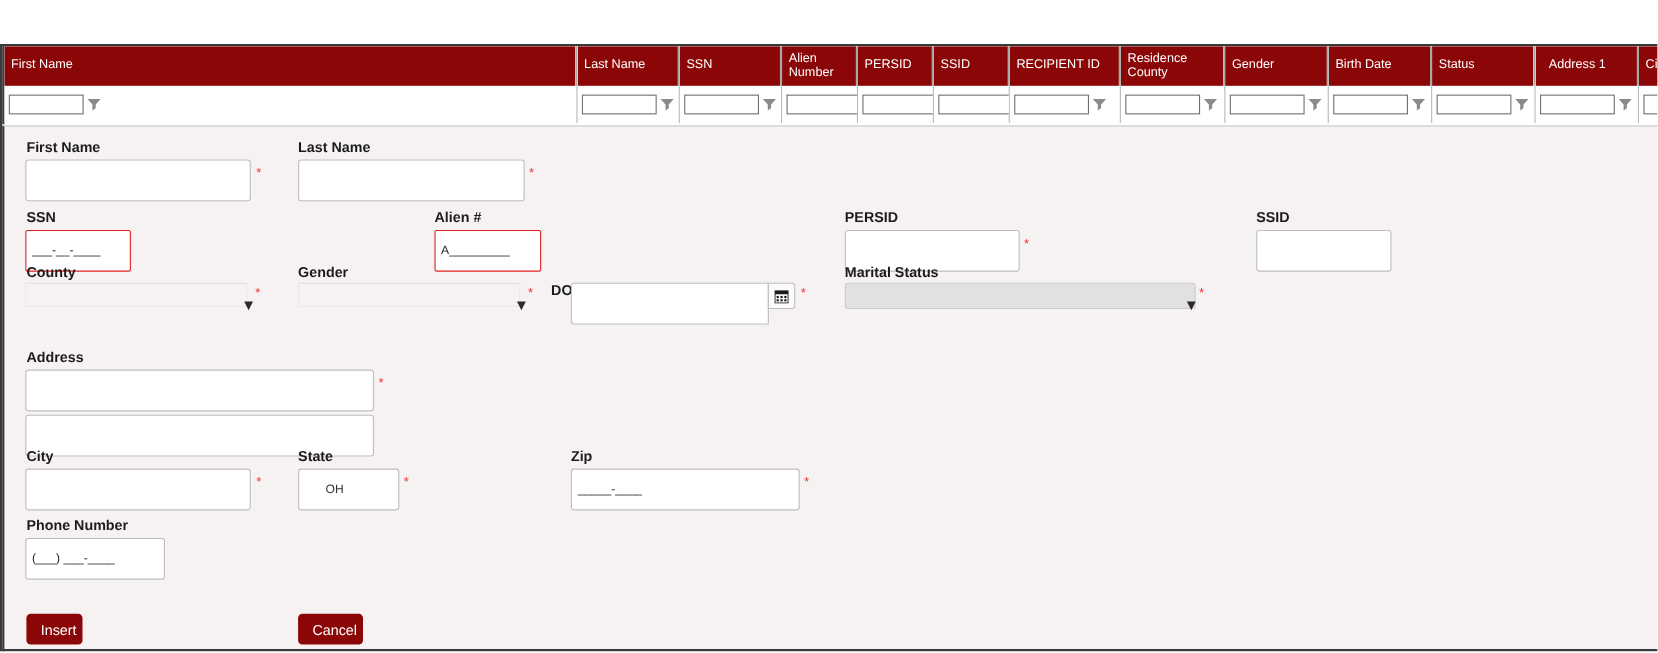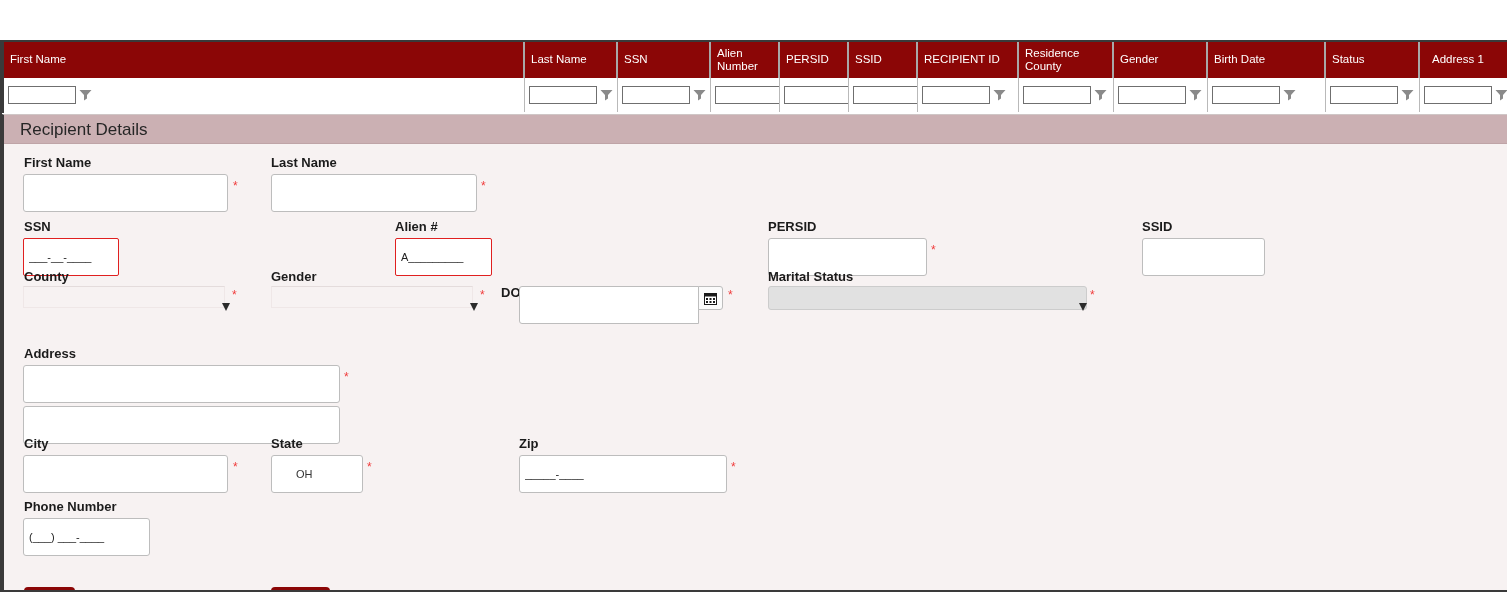--- a/index.html
+++ b/index.html
@@ -232,21 +232,21 @@
         <tr id="hdr-row">
             <th style="width: 520px;">First Name</th>
             <th style="width: 93px;">Last Name</th>
             <th style="width: 93px;">SSN</th>
             <th style="width: 69px;">Alien Number</th>
             <th style="width: 69px;">PERSID</th>
             <th style="width: 69px;">SSID</th>
             <th style="width: 101px;">RECIPIENT ID</th>
             <th style="width: 95px;">Residence County</th>
             <th style="width: 94px;">Gender</th>
-            <th style="width: 118px;">Birth Date</th>
+            <th style="width: 94px;">Birth Date</th>
             <th style="width: 94px;">Status</th>
             <th style="width: 94px; padding-left: 12px;">Address 1</th>
             <th style="width: 45px;">City</th>
           </tr>
       </thead>
       <tbody>
         <tr id="flt-row">
             <td class="filter-cell" style="width: 520px;">
               <div class="filter-inner">
                 <input class="filter-input" value="" style="">
@@ -338,21 +338,20 @@
               <div class="filter-inner">
                 <input class="filter-input" value="" style="">
               </div>
             </td>
           </tr>
       </tbody>
     </table>
   </div>
 
   <div class="details-panel">
-    <div class="panel-title">Recipient Details</div>
     <div class="form-area">
 
       <div class="lbl" style="left:20px; top:11px;">First Name</div>
       <input class="fld" style="left: 19px; top: 30px; width: 205px;" value="">
       <span class="req" style="left:229px; top:36px;">*</span>
 
       <div class="lbl" style="left:267px; top:11px;">Last Name</div>
       <input class="fld" style="left: 267px; top: 30px; width: 206px;" value="">
       <span class="req" style="left:477px; top:36px;">*</span>
 

